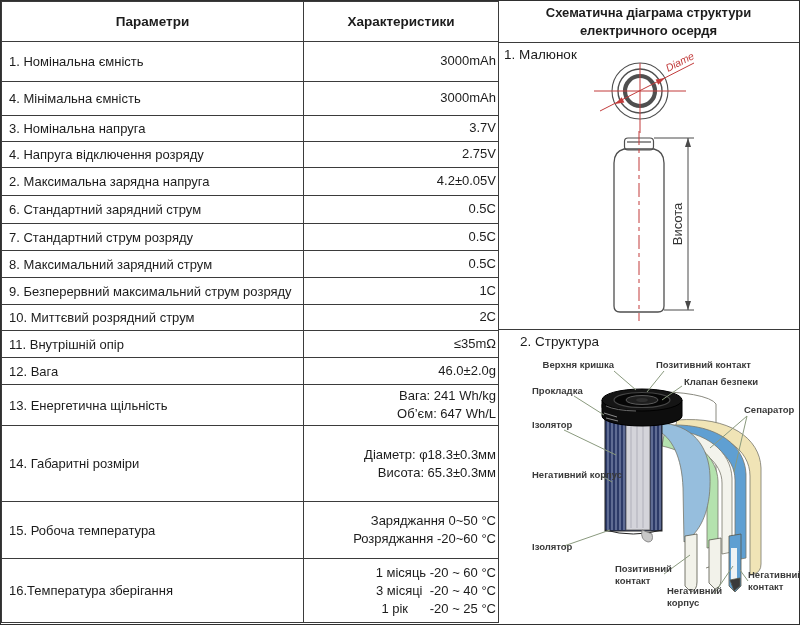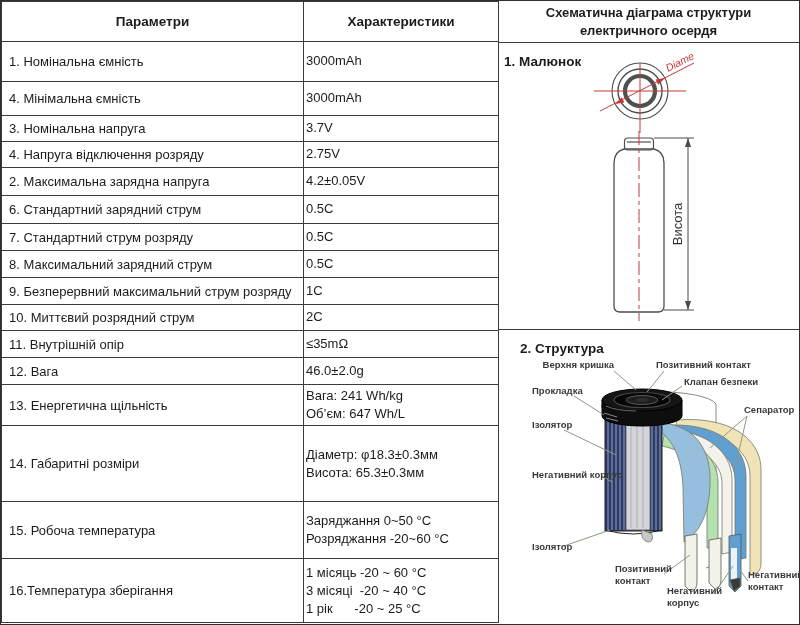--- a/index.html
+++ b/index.html
@@ -6,31 +6,31 @@
   .page{
     width:800px;height:625px;box-sizing:border-box;display:flex;
     border:1px solid #2f2f2f;background:#fff;
     font-family:"Liberation Sans",sans-serif;color:#1c1c1c;
   }
   .left{width:497px;box-sizing:border-box;}
   table.spec{border-collapse:collapse;width:497px;height:495px;table-layout:fixed;}
   table.spec th,table.spec td{border:1px solid #3b3b3b;font-size:13px;overflow:hidden;}
   table.spec th{font-weight:bold;text-align:center;font-size:13.5px;}
   td.p{text-align:left;padding:2px 8px 2px 7px;}
-  td.v{text-align:left;white-space:pre;line-height:1.4;padding:2px;}
+  td.v{text-align:right;white-space:pre;line-height:1.4;padding:2px;}
   .right{width:302px;box-sizing:border-box;position:relative;}
   .panel-header{
     height:42px;box-sizing:border-box;border-bottom:1px solid #3b3b3b;
     display:flex;align-items:center;justify-content:center;
     font-weight:bold;font-size:13px;text-align:center;white-space:pre-line;line-height:1.35;
   }
   .section{position:relative;}
   .s1{height:286px;border-bottom:1px solid #3b3b3b;}
   .s2{height:294px;margin-left:16px;}
-  .sec-title{position:absolute;top:11px;left:6px;font-weight:bold;font-size:13.5px;z-index:2;text-align:center;}
+  .sec-title{position:absolute;top:4px;left:6px;font-weight:normal;font-size:13.5px;z-index:2;text-align:center;}
   .section svg{position:absolute;top:0;left:0;}
   .fig{stroke:#4f4f4f;fill:none;}
   .lbl{font:bold 9.5px "Liberation Sans",sans-serif;fill:#3a3a3a;}
   .ldr{stroke:#8a9a7e;stroke-width:1;fill:none;}
   .dim{stroke:#4a4a4a;stroke-width:1;fill:none;}
   .dimarrow{fill:#4a4a4a;stroke:none;}
 </style>
 </head>
 <body>
 

